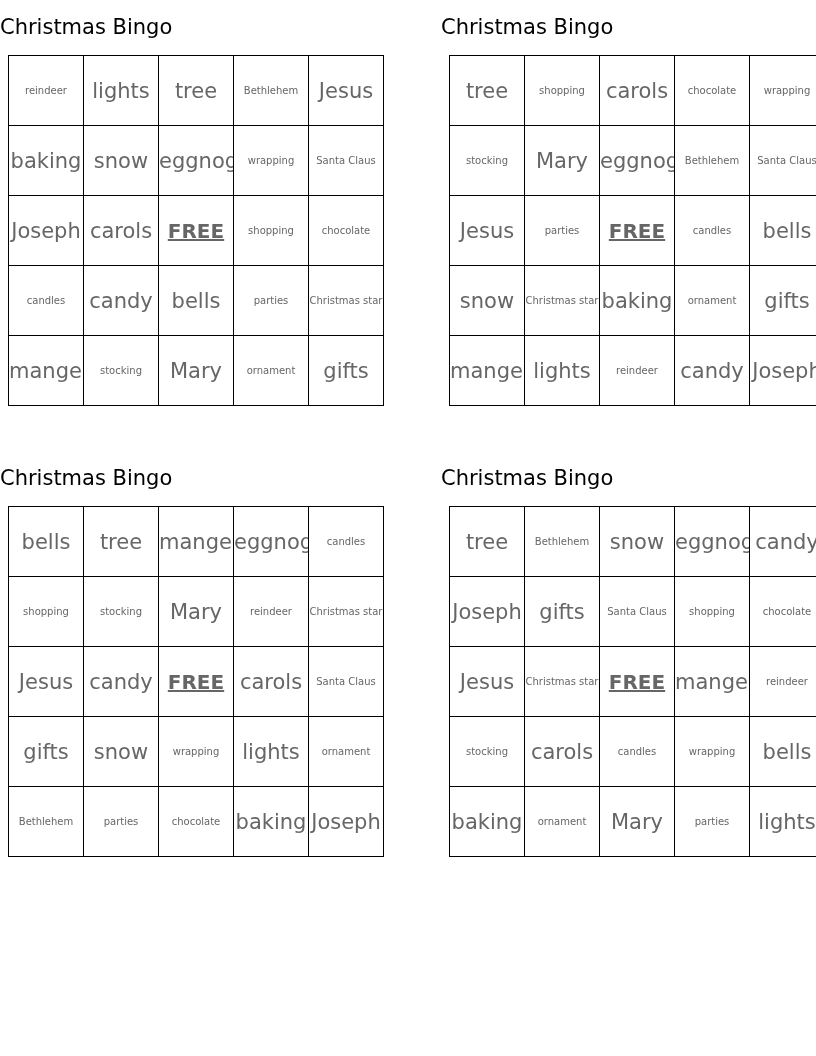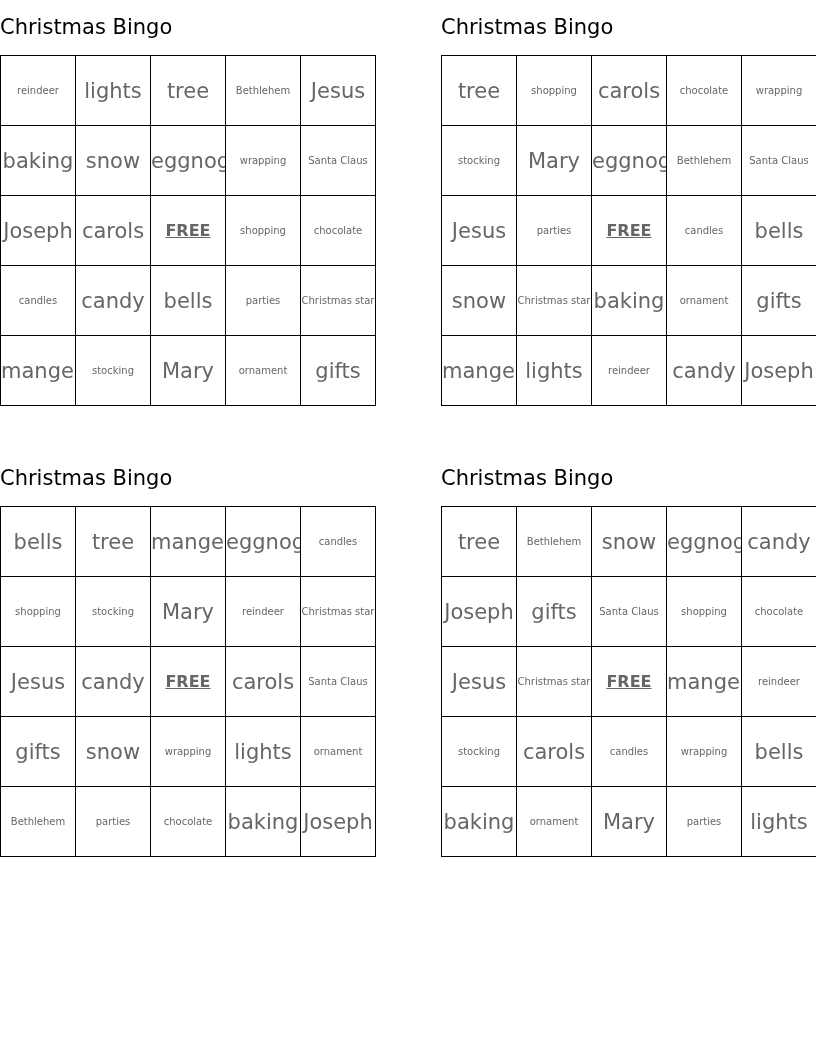--- a/index.html
+++ b/index.html
@@ -24,21 +24,21 @@
       width: 375px;
       top: 12px;
       text-align: left;
       font-size: 21px;
       color: #000000;
       line-height: 30px;
       white-space: nowrap;
     }
     .grid {
       position: absolute;
-      left: 0;
+      left: 8px;
       top: 55px;
       width: 374px;
       height: 350px;
       border-collapse: collapse;
       table-layout: fixed;
       padding-left: 37px;
     }
     .grid td {
       border: 1px solid #000000;
       width: 74px;
@@ -46,21 +46,21 @@
       padding: 0;
       text-align: center;
       vertical-align: middle;
       color: #666666;
       white-space: nowrap;
       overflow: hidden;
     }
     .sz-l { font-size: 21px; }
     .sz-s { font-size: 10px; }
     .free {
-      font-size: 16px;
+      font-size: 20px;
       font-weight: bold;
       text-decoration: underline;
       color: #666666;
     }
   </style>
 </head>
 <body>
 
 <div class="card" style="left:0px; top:0px;">
   <div class="card-title">Christmas Bingo</div>

